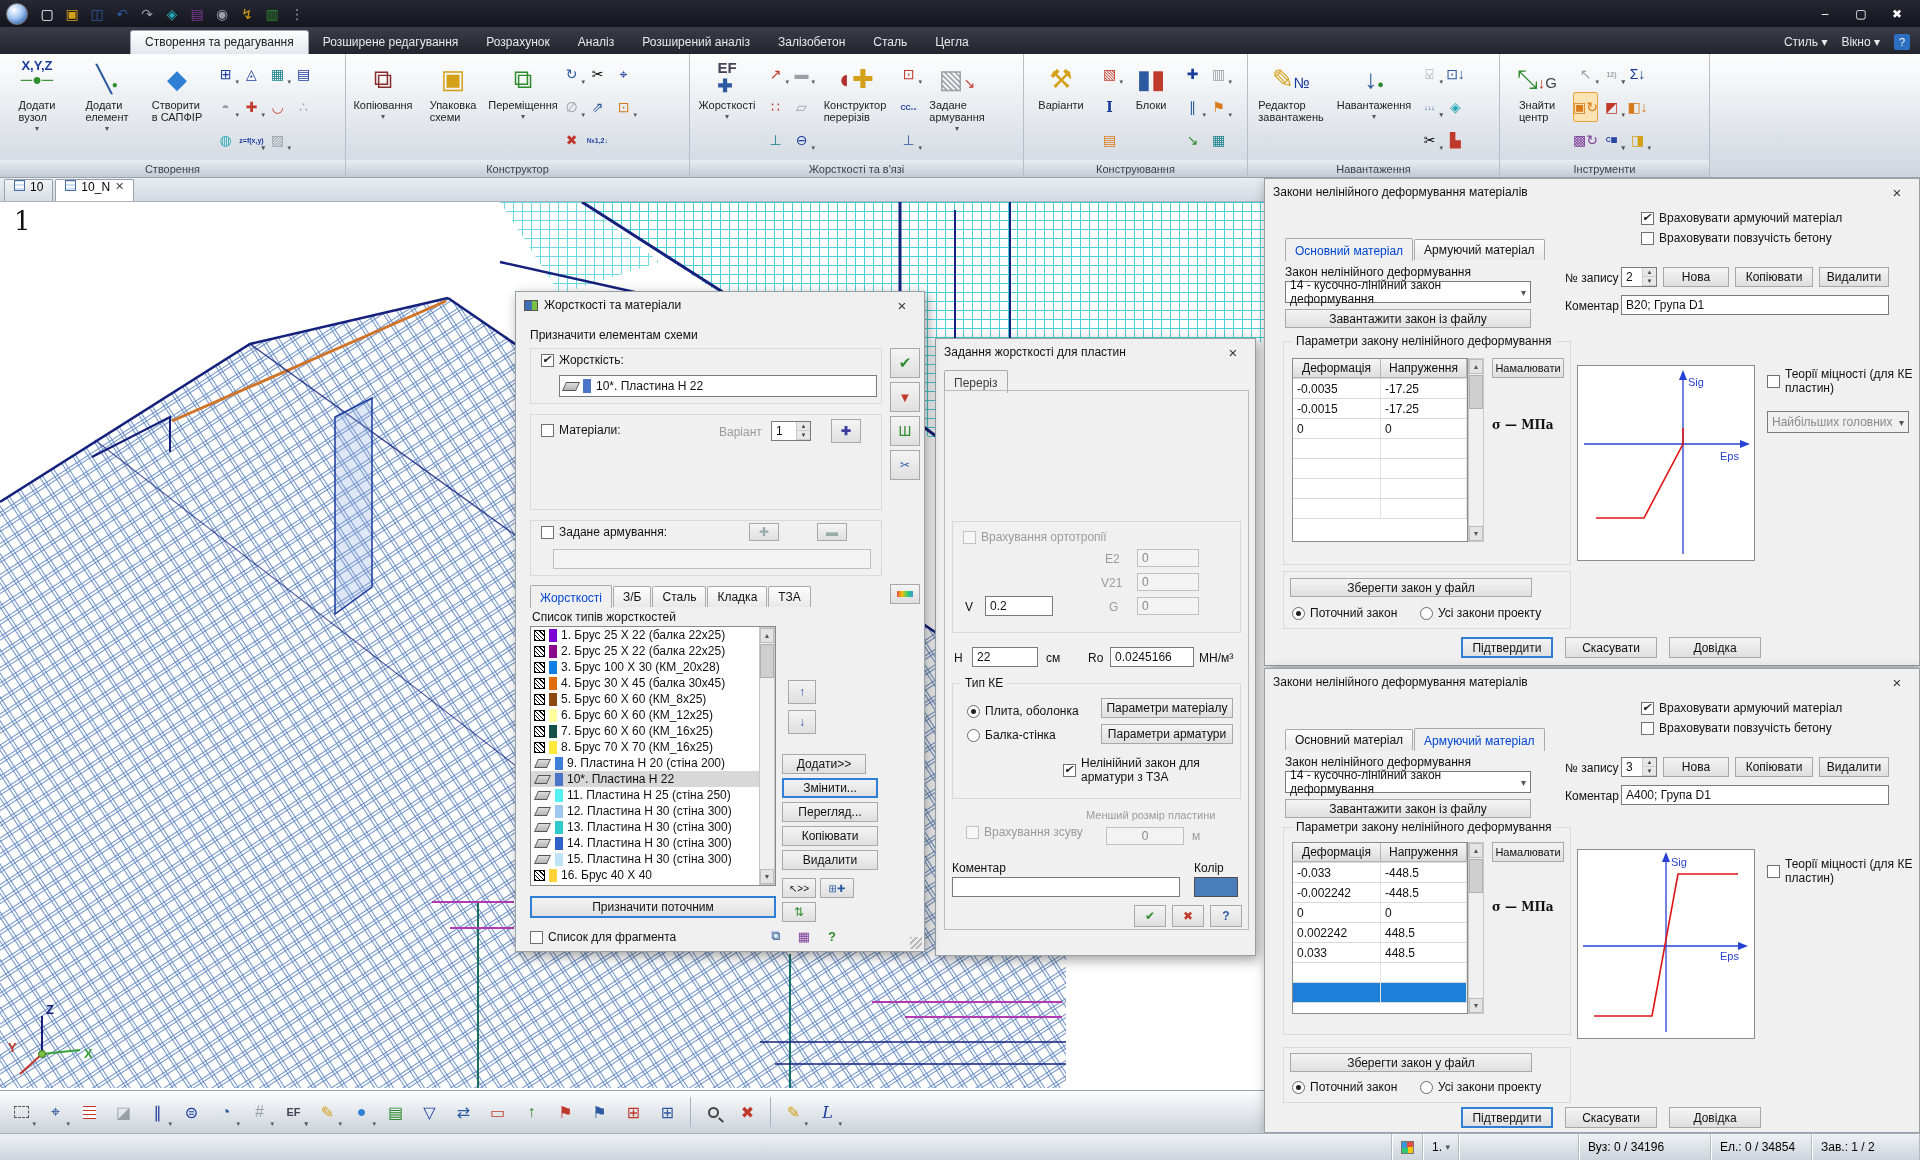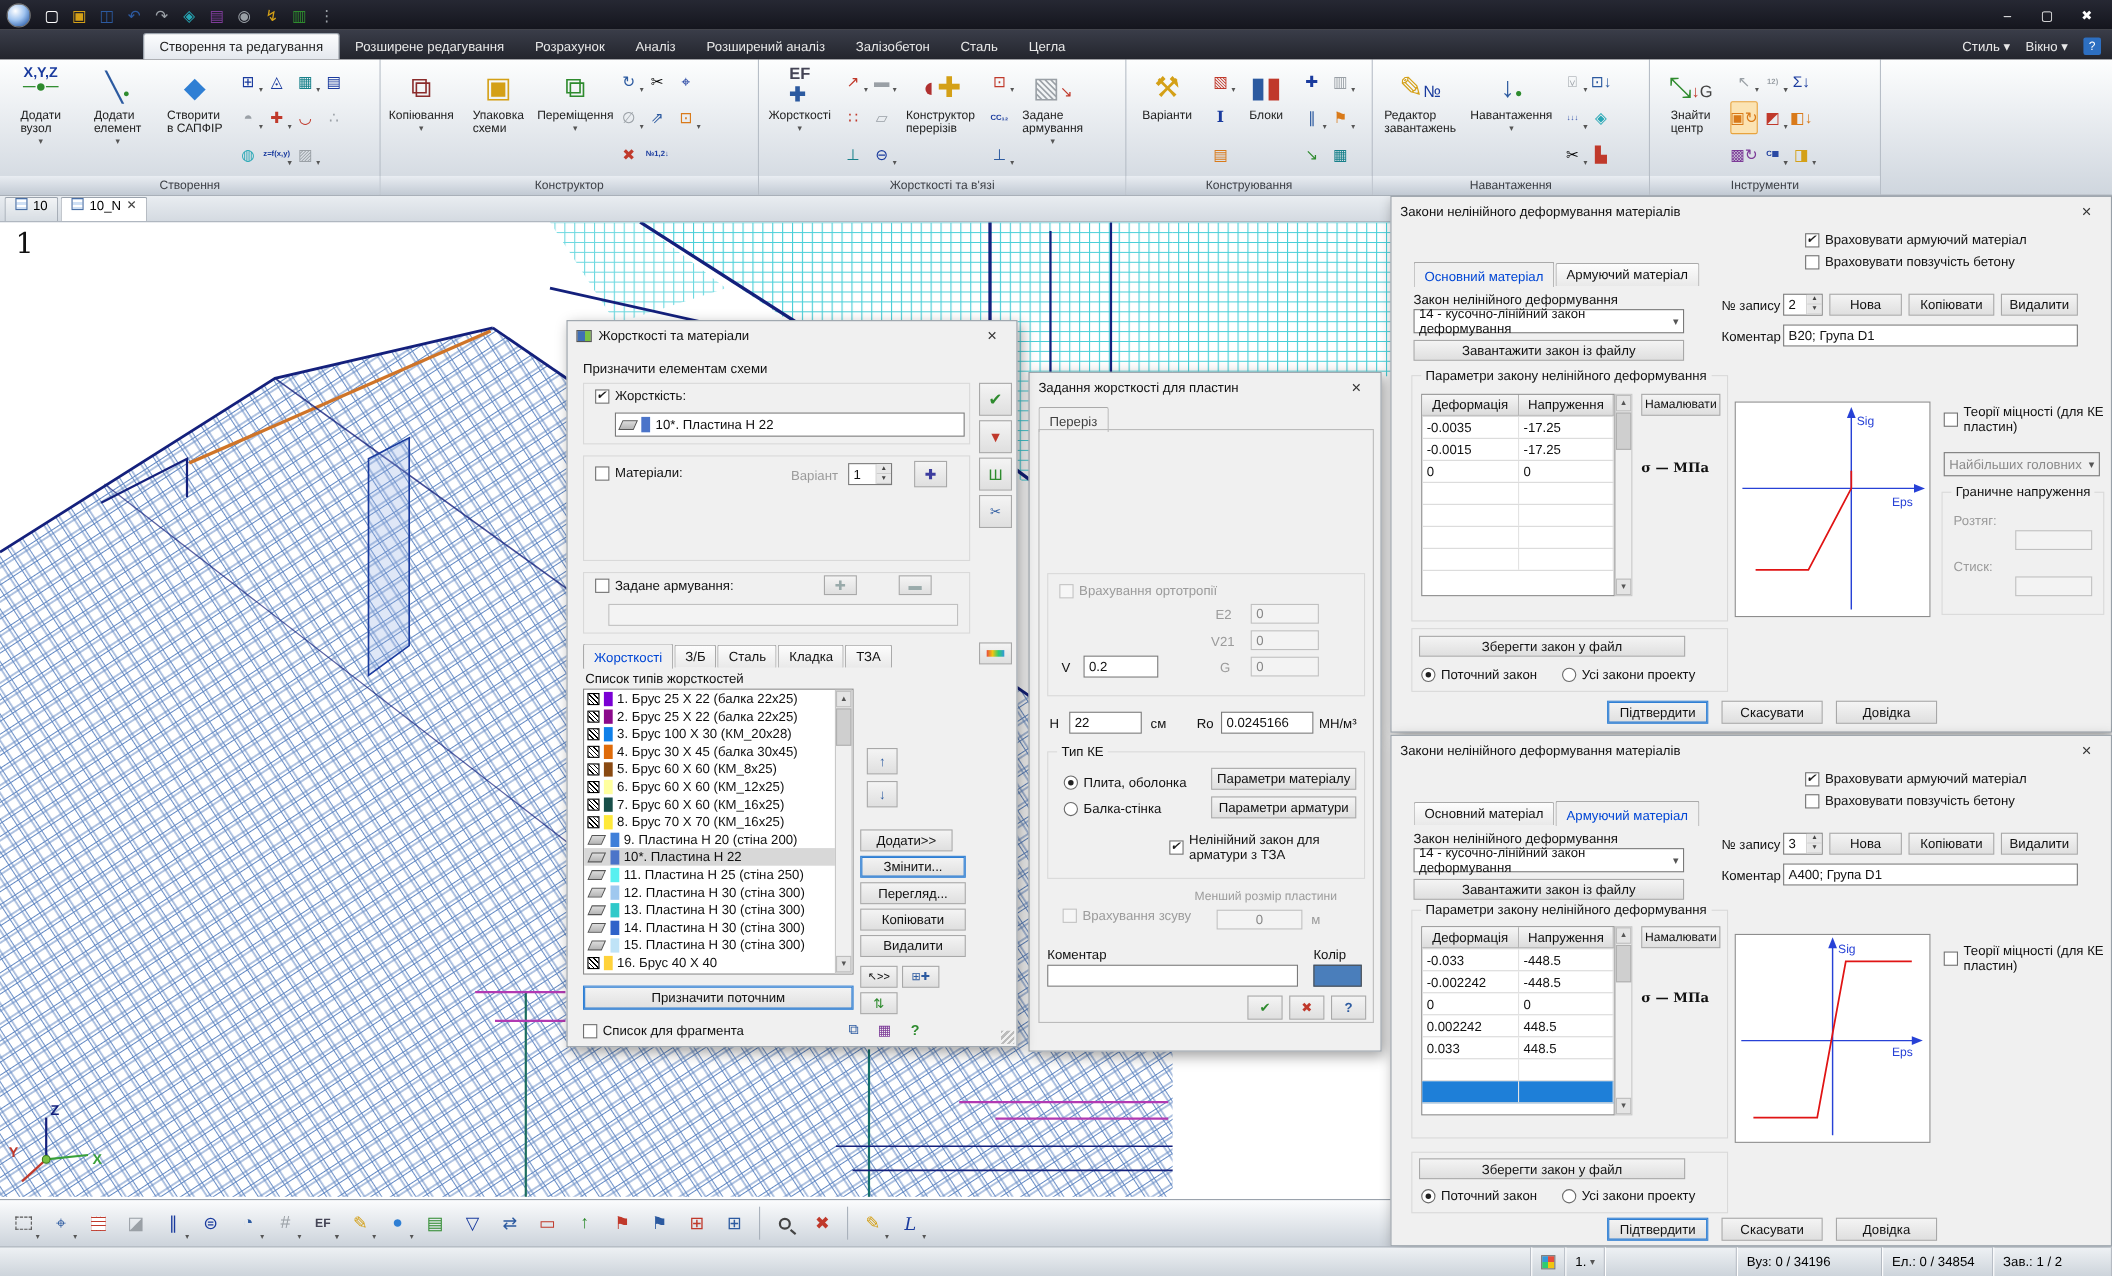--- a/index.html
+++ b/index.html
@@ -716,27 +716,20 @@
     </svg>
   </div>
   <span class="cb" style="left:502px;top:188px;width:146px;white-space:normal">
       <i></i>
       <span>Теорії міцності (для КЕ пластин)</span>
     </span>
   <div class="dd dis" style="left:502px;top:232px;width:142px;height:22px">
     <span>Найбільших головних</span>
       <span class="ar">▾</span>
   </div>
-  <div class="grp" style="left:500px;top:268px;width:148px;height:112px">
-    <span class="gl" style="white-space:nowrap">Граничне напруження</span>
-    <span class="lab dis" style="left:10px;top:18px">Розтяг:</span>
-    <div class="txt dis" style="left:66px;top:34px;width:70px;height:18px"></div>
-    <span class="lab dis" style="left:10px;top:60px">Стиск:</span>
-    <div class="txt dis" style="left:66px;top:76px;width:70px;height:18px"></div>
-  </div>
   <div class="grp" style="left:18px;top:392px;width:288px;height:58px">
     <div class="btn" style="left:6px;top:6px;width:242px;height:19px">Зберегти закон у файл</div>
     <span class="rd on" style="left:8px;top:34px">
         <i></i>
         <span>Поточний закон</span>
       </span>
     <span class="rd" style="left:136px;top:34px">
         <i></i>
         <span>Усі закони проекту</span>
       </span>

